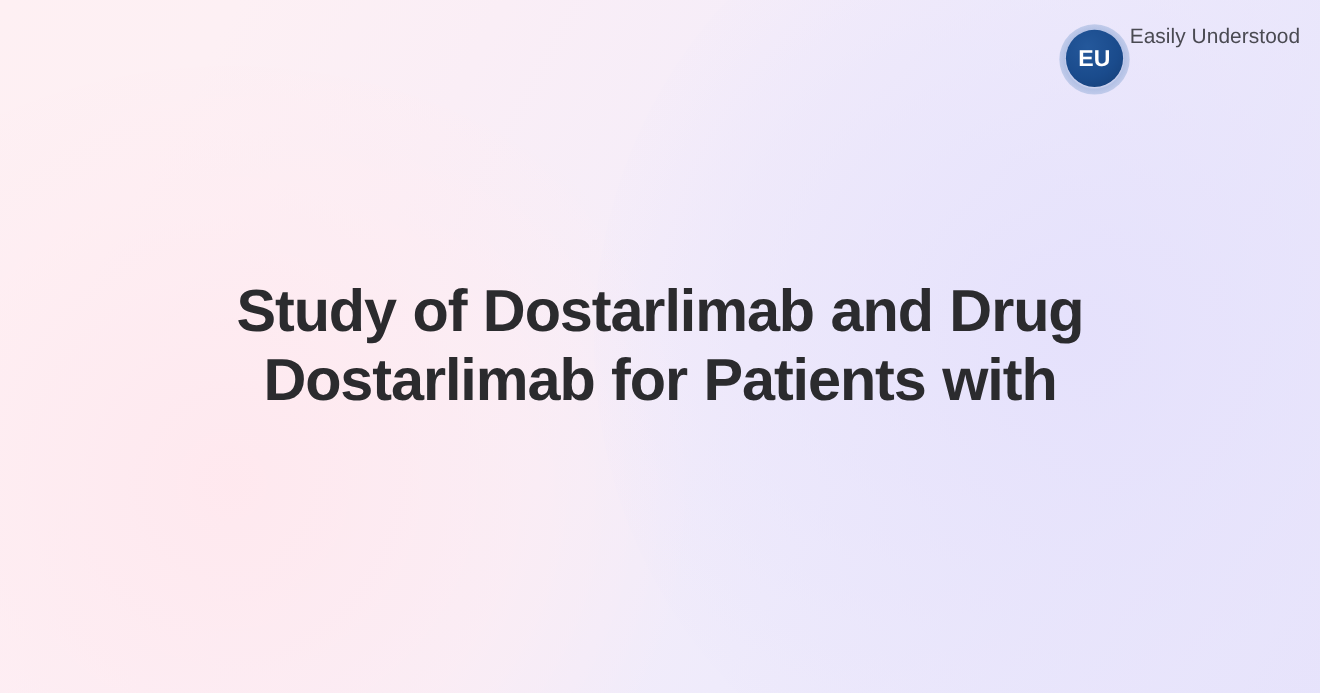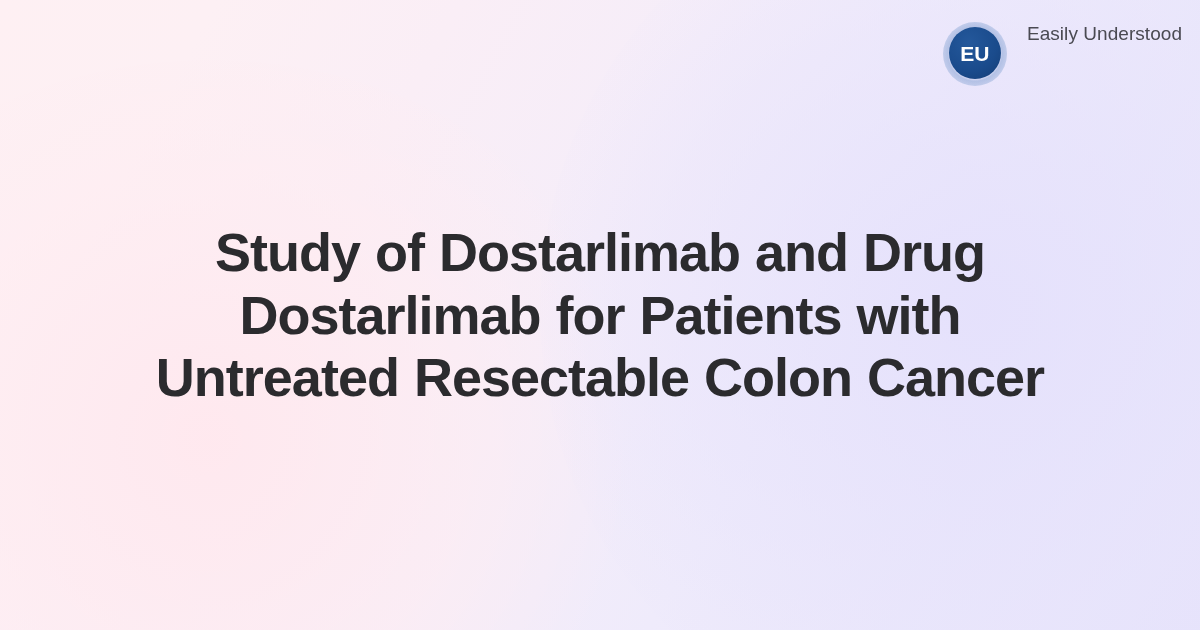--- a/index.html
+++ b/index.html
@@ -62,21 +62,21 @@
     pointer-events: none;
   }
 
   
   .brand-logo {
     position: absolute;
     top: 18px;
     right: 18px;
     display: flex;
     align-items: flex-start;
-    gap: 20px;
+    gap: 0;
     z-index: 4;
   }
 
   .brand-badge {
     position: relative;
     width: 64px;
     height: 64px;
     flex: 0 0 64px;
     margin-top: 4px;
   }
@@ -188,17 +188,16 @@
     <div class="brand-text">
       <div class="brand-tagline">Easily Understood</div>
     </div>
 
   </div>
 
   <div class="headline-wrap">
     <h1 class="headline">
       <span class="hl-line">Study of Dostarlimab and Drug</span>
       <span class="hl-line">Dostarlimab for Patients with</span>
-      <span class="hl-line">Untreated Resectable Colon Cancer</span>
     </h1>
   </div>
 
 </div>
 
 </body></html>

